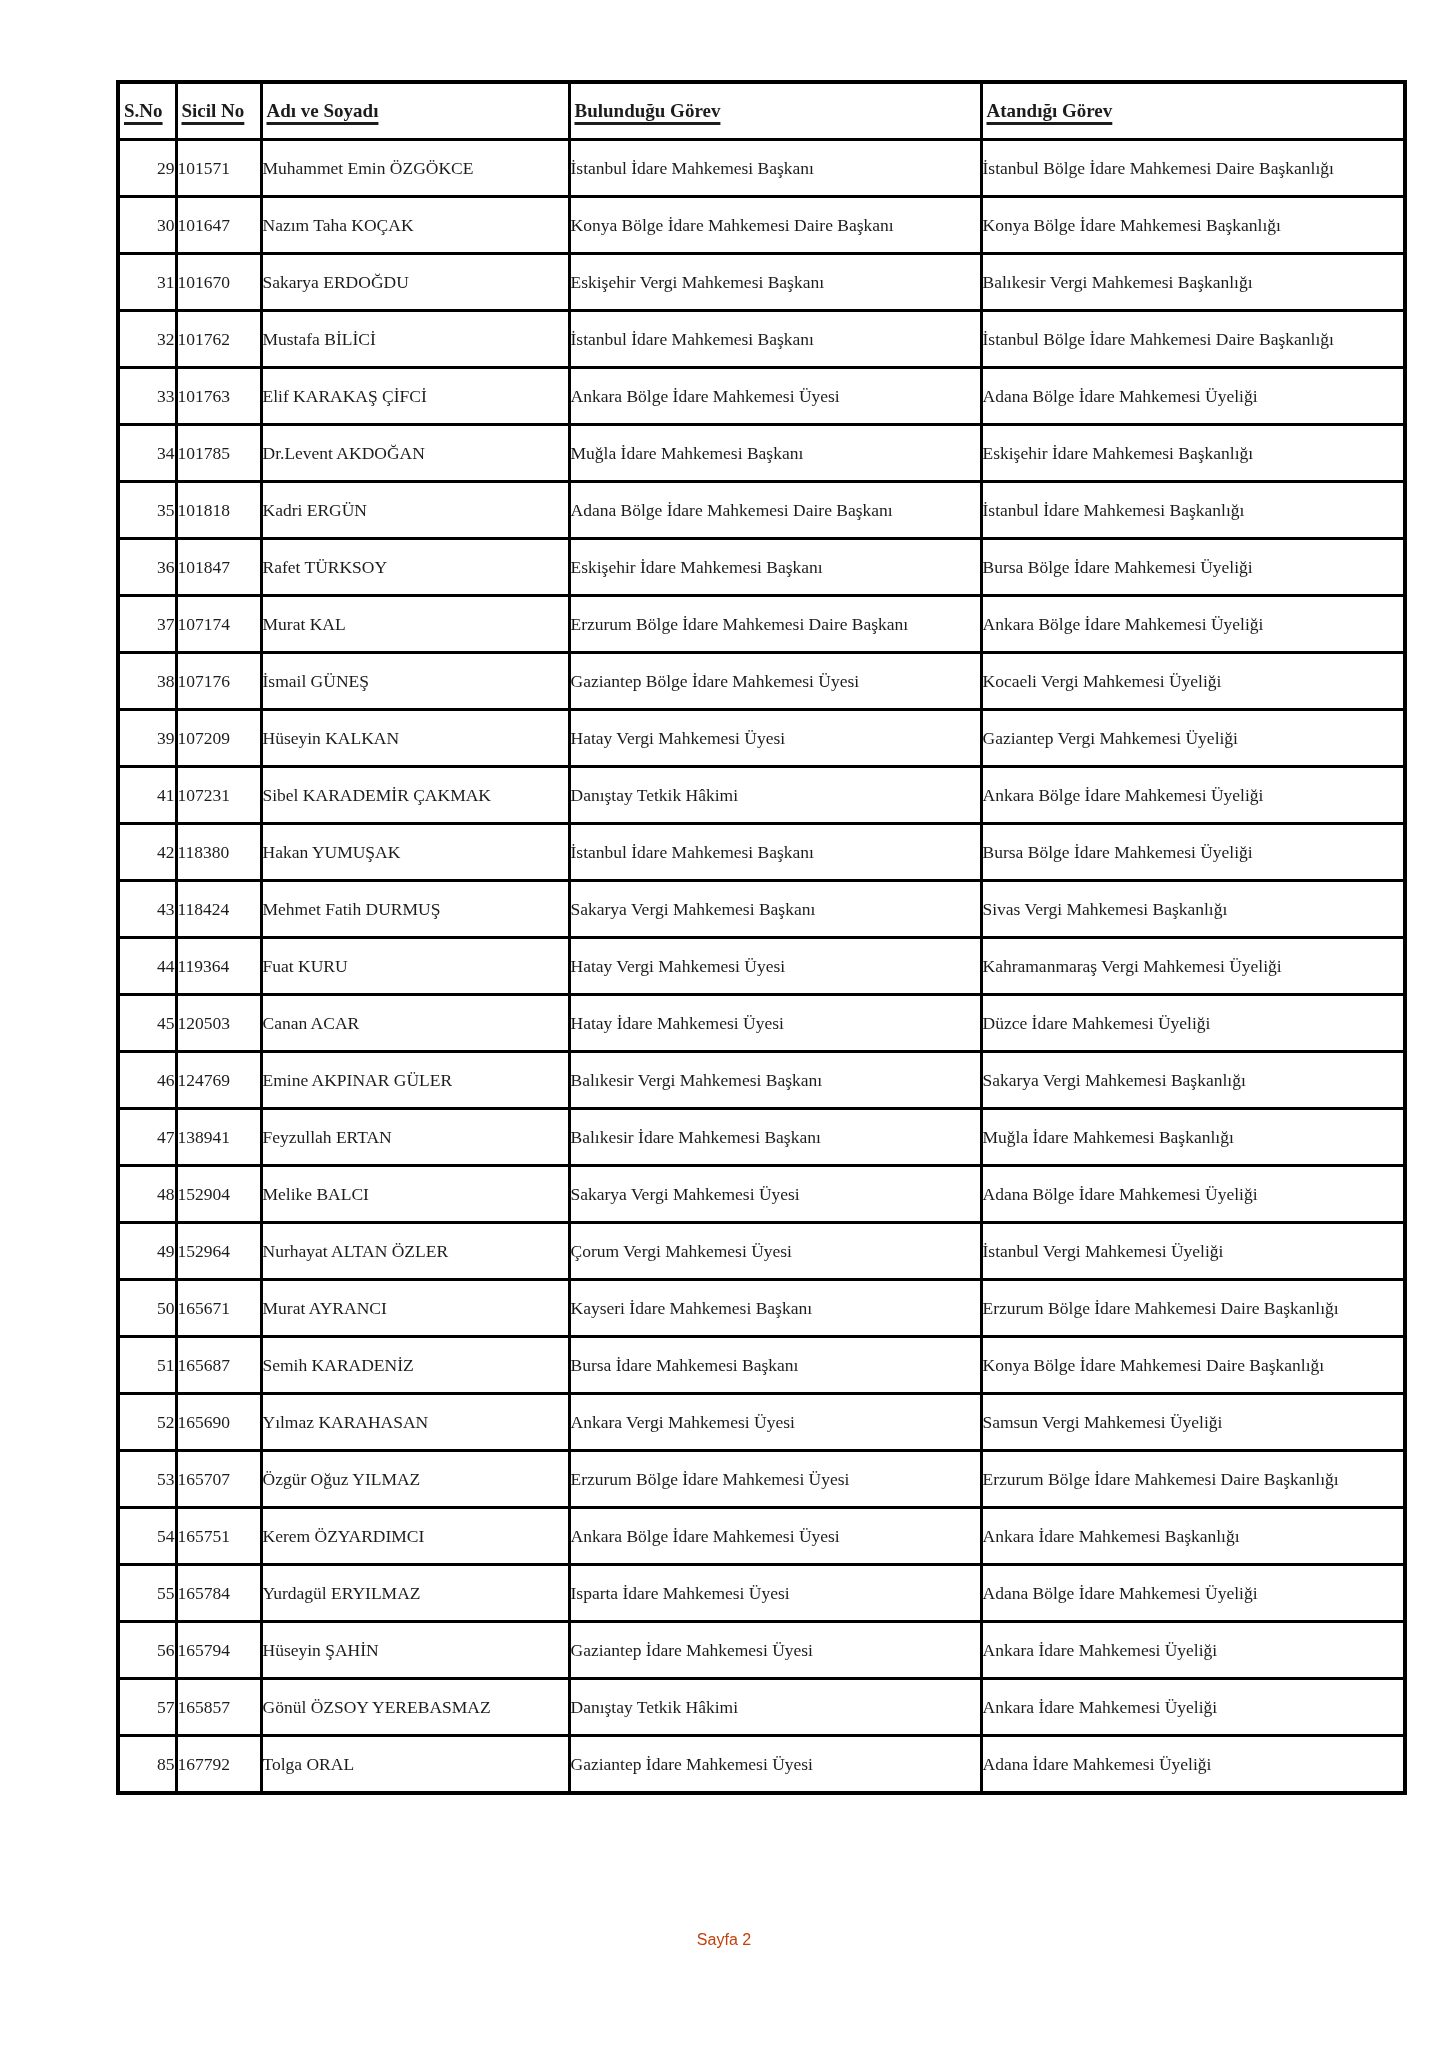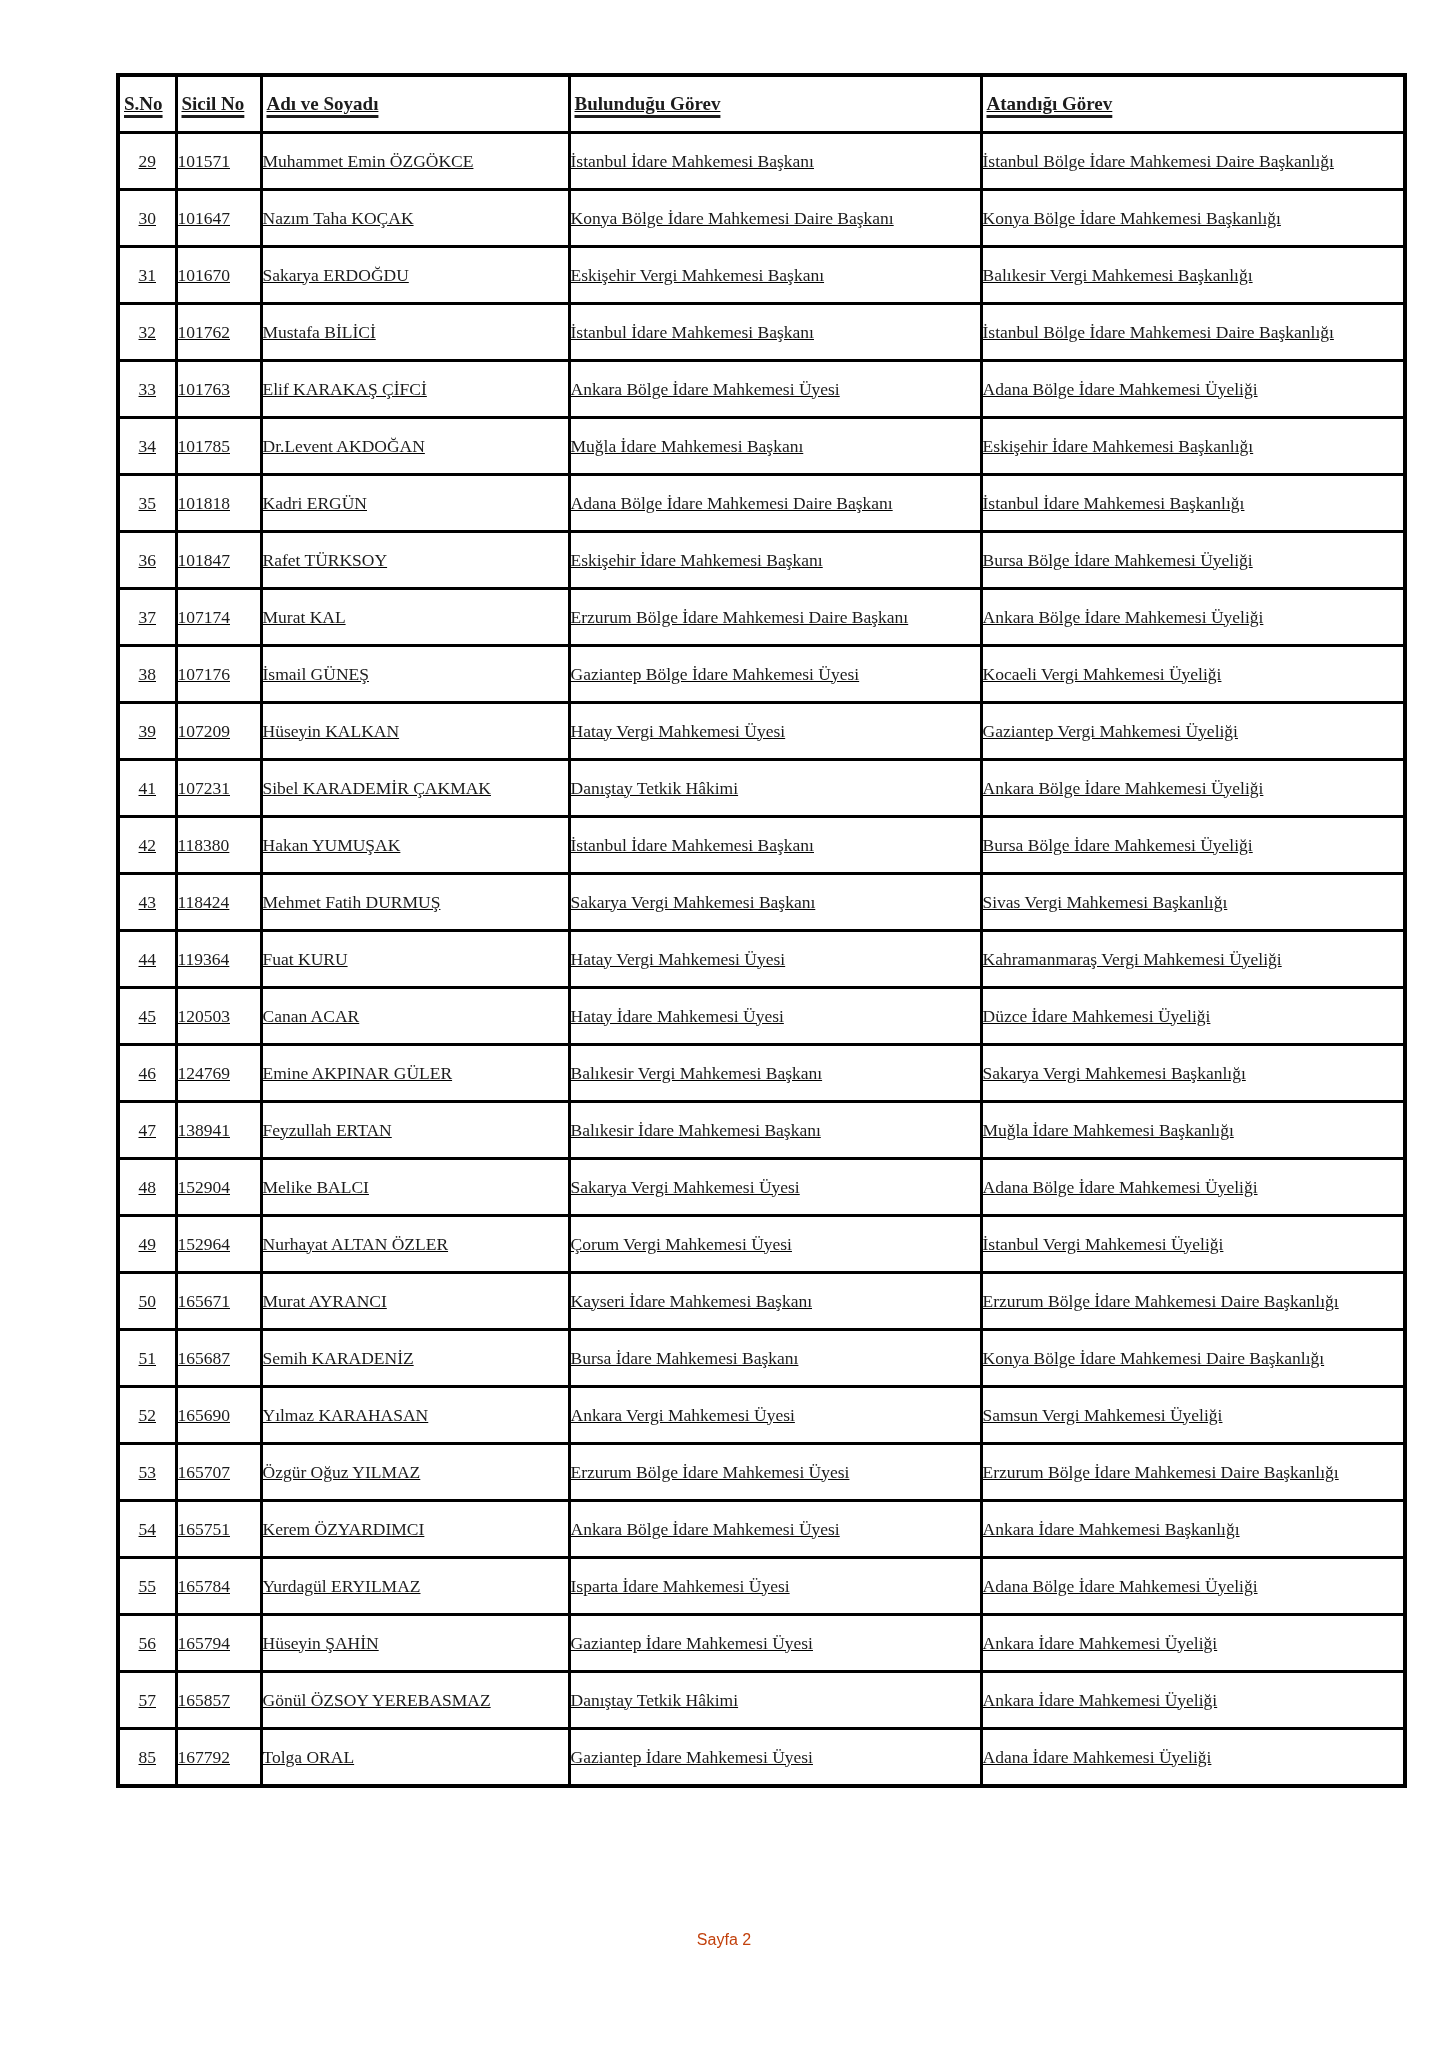--- a/index.html
+++ b/index.html
@@ -11,26 +11,25 @@
     position: relative;
     width: 1448px;
     height: 2047px;
     background: #ffffff;
     font-family: "Liberation Serif", serif;
     overflow: hidden;
   }
   table.appointments {
     position: absolute;
     left: 116px;
-    top: 73px;
+    top: 80px;
     width: 1287px;
     border-collapse: collapse;
     table-layout: fixed;
     border: 4px solid #000000;
-    text-decoration: underline;
   }
   table.appointments th,
   table.appointments td {
     border: 3px solid #000000;
     color: #1c1c1c;
     overflow: hidden;
     white-space: nowrap;
     vertical-align: middle;
     background: #ffffff;
   }
@@ -42,21 +41,21 @@
     padding: 0 0 0 4px;
     text-decoration: underline;
     text-decoration-thickness: 2.5px;
     text-underline-offset: 5px;
   }
   table.appointments td {
     height: 54px;
     font-size: 17.5px;
     padding: 0;
   }
-  .c0 { text-align: center; }
+  .c0 { text-align: right; }
   th.c0 { text-align: left; padding-left: 4px; }
   .c1 { padding-left: 4px; }
   .c2 { padding-left: 5px; }
   .c3 { padding-left: 5px; }
   .c4 { padding-left: 5px; }
   .page-footer {
     position: absolute;
     top: 1931px;
     left: 0;
     width: 1448px;

